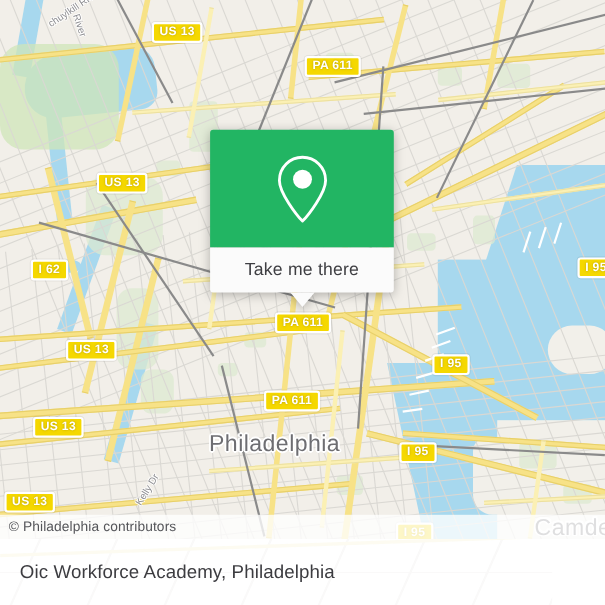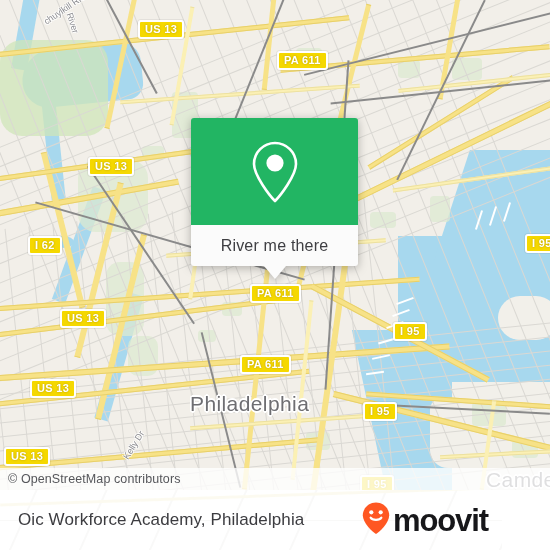--- a/index.html
+++ b/index.html
@@ -318,50 +318,39 @@
     <div class="popup">
       <div class="popup-top">
         <span>
           <svg class="pin-svg" width="54" height="66" viewBox="0 0 54 66" aria-hidden="true">
             <path d="M27 4 C15.4 4 6 13.4 6 25 C6 36.5 22 57 27 62 C32 57 48 36.5 48 25 C48 13.4 38.6 4 27 4 Z" fill="none" stroke="#ffffff" stroke-width="2.6" stroke-linejoin="round"></path>
             <circle cx="27" cy="24" r="8.6" fill="#ffffff"></circle>
           </svg>
         </span>
       </div>
       <div class="popup-bottom">
-        <span>River me there</span>
+        <span>Take me there</span>
       </div>
       <div class="popup-tail"></div>
     </div>
 
     <div class="attrib">
-      <span>© OpenStreetMap contributors</span>
+      <span>© Philadelphia contributors</span>
     </div>
   </div>
 
   <div class="bottombar">
     <div class="bb-watermark">
       <div class="bb-wline" style="left:20px;top:-10px;width:2px;height:90px;transform:rotate(24deg);"></div>
       <div class="bb-wline" style="left:90px;top:-10px;width:2px;height:90px;transform:rotate(24deg);"></div>
       <div class="bb-wline" style="left:160px;top:-10px;width:2px;height:90px;transform:rotate(24deg);"></div>
       <div class="bb-wline" style="left:230px;top:-10px;width:2px;height:90px;transform:rotate(24deg);"></div>
       <div class="bb-wline" style="left:300px;top:-10px;width:2px;height:90px;transform:rotate(24deg);"></div>
       <div class="bb-wline" style="left:370px;top:-10px;width:2px;height:90px;transform:rotate(24deg);"></div>
       <div class="bb-wline" style="left:440px;top:-10px;width:2px;height:90px;transform:rotate(24deg);"></div>
       <div class="bb-wline" style="left:510px;top:-10px;width:2px;height:90px;transform:rotate(24deg);"></div>
       <div class="bb-wline y" style="left:0px;top:4px;width:550px;height:3px;transform:rotate(-2deg);"></div>
       <div class="bb-wline" style="left:0px;top:30px;width:550px;height:1px;"></div>
     </div>
     <div class="bb-title">Oic Workforce Academy, Philadelphia</div>
-    <div class="brand">
-      <span>
-        <svg width="30" height="34" viewBox="0 0 30 34" aria-hidden="true">
-          <path d="M15 1.6 C7.6 1.6 1.8 7.4 1.8 14.3 C1.8 22.4 12 31.2 15 33 C18 31.2 28.2 22.4 28.2 14.3 C28.2 7.4 22.4 1.6 15 1.6 Z" fill="#ff5722"></path>
-          <circle cx="10.3" cy="11.3" r="2.1" fill="#ffffff"></circle>
-          <circle cx="19.7" cy="11.3" r="2.1" fill="#ffffff"></circle>
-          <path d="M9.6 16.6 C11.4 19.6 18.6 19.6 20.4 16.6" fill="none" stroke="#ffffff" stroke-width="2.1" stroke-linecap="round"></path>
-        </svg>
-      </span>
-      <span class="brand-text">moovit</span>
-    </div>
   </div>
 
 </div>
 
 </body></html>

